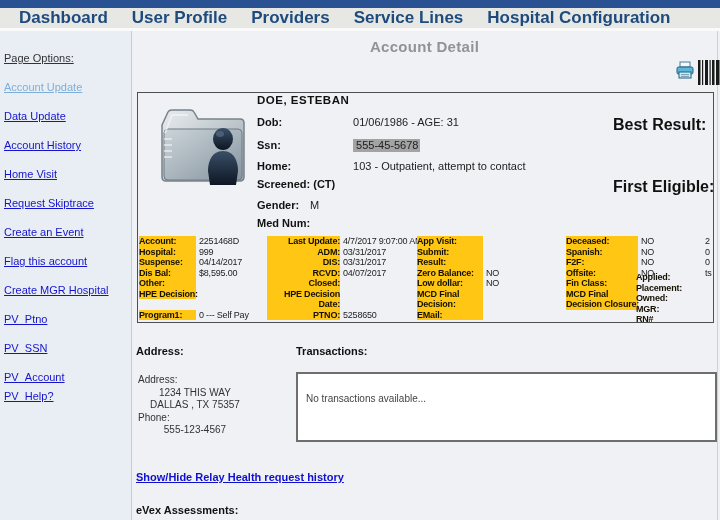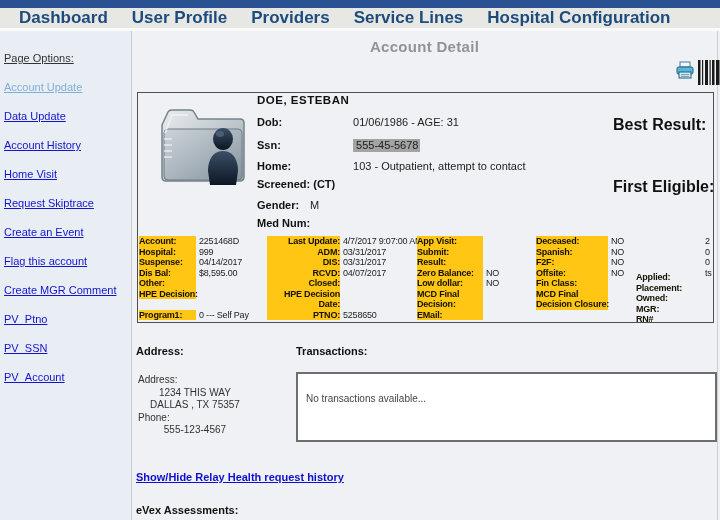--- a/index.html
+++ b/index.html
@@ -39,21 +39,21 @@
   .gcol{position:absolute;}
   .g1{left:1px;top:143px;}  .g2{left:129px;top:143px;} .g3{left:279px;top:143px;}
   .g4{left:398px;top:143px;} .g5{left:498px;top:143px;}
   .grow{display:flex;height:10.5px;font-size:9px;line-height:10.5px;
         white-space:nowrap;letter-spacing:-0.2px;}
   .glabel{background:var(--highlight,#ffc613);font-weight:bold;color:#151000;flex:none;}
   .glabel:empty{background:transparent;}
   .grow.spacer .glabel{background:transparent;}
   .gval{padding-left:3px;color:#222;}
   .g1 .glabel{width:57px;} .g2 .glabel{width:73px;text-align:right;} .g3 .glabel{width:66px;}
-  .g4 .glabel{width:72px;} .g5 .glabel{width:68px;margin-top:36px;}
+  .g4 .glabel{width:72px;margin-left:30px;} .g5 .glabel{width:68px;margin-top:36px;}
   .g5 .gval{padding-left:1px;}
   
   .addr-head{position:absolute;left:136px;top:345px;font-size:11px;font-weight:bold;color:#111;}
   .addr-lines{position:absolute;left:138px;top:374px;font-size:10px;line-height:12.5px;color:#333;}
   .addr-line{display:block;}
   .addr-line.indent{padding-left:12px;text-align:center;}
   .tx-head{position:absolute;left:296px;top:345px;font-size:11px;font-weight:bold;color:#111;}
   .tx-box{position:absolute;left:296px;top:372px;width:417px;height:66px;background:#fff;
           border:2px solid #6e6e6e;box-sizing:content-box;}
   .tx-empty{font-size:10px;color:#444;padding:19px 8px;}
@@ -94,28 +94,29 @@
         <a class="slink">Account History</a>
 
         <a class="slink">Home Visit</a>
 
         <a class="slink">Request Skiptrace</a>
 
         <a class="slink">Create an Event</a>
 
         <a class="slink">Flag this account</a>
 
-        <a class="slink">Create MGR Comment</a>
+        <a class="slink">Create MGR Hospital</a>
 
         <a class="slink">PV_Ptno</a>
 
         <a class="slink">PV_SSN</a>
 
         <a class="slink">PV_Account</a>
 
+        <a class="slink spaced">PV_Help?</a>
       </div>
   </div>
   <div class="right-edge"></div>
 
   <div class="page-title">Account Detail</div>
 
   <svg class="printer" viewBox="0 0 18 18">
     <rect x="4" y="1" width="10" height="5" fill="#f4f8fa" stroke="#4a7e9c" stroke-width="1"></rect>
     <rect x="1" y="6" width="16" height="7" rx="1.5" fill="#59b6dc" stroke="#23617e" stroke-width="1"></rect>
     <rect x="3" y="11" width="12" height="6" fill="#cfe8f2" stroke="#23617e" stroke-width="1"></rect>

